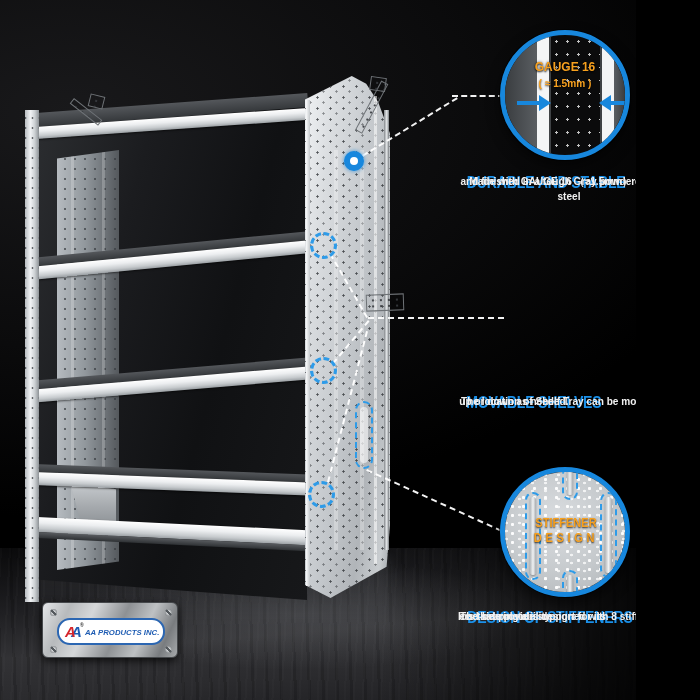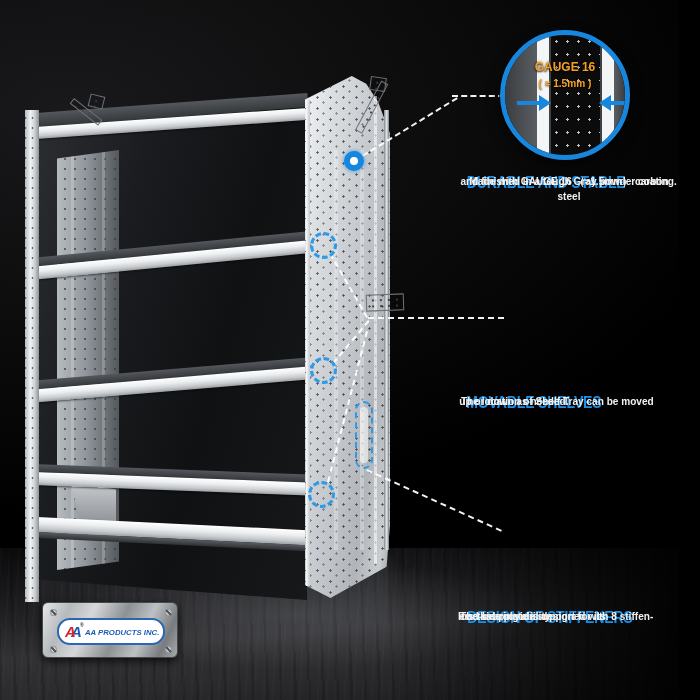--- a/index.html
+++ b/index.html
@@ -1,17 +1,17 @@
 <!DOCTYPE html>
 <html><head>
 <meta charset="utf-8">
 <style>
   html,body{margin:0;padding:0;background:#000;}
   #stage{position:relative;width:636px;height:700px;overflow:hidden;
-    background:#030304;font-family:"Liberation Sans",sans-serif;padding-left:43px;}
+    background:#030304;font-family:"Liberation Sans",sans-serif;}
   #stage *{position:absolute;box-sizing:border-box;}
 
   
   .wall{left:0;top:0;width:700px;height:700px;
     background:radial-gradient(900px 520px at 10% 16%, #19191b 0%, #0b0b0c 45%, #000 78%);}
   .floor{left:0;top:548px;width:700px;height:152px;
     background:linear-gradient(175deg,#0a0a0b 0%,#1d1d20 28%,#323235 52%,#2b2b2e 72%,#1c1c1f 100%);}
   .floor-streaks{left:0;top:548px;width:700px;height:152px;opacity:.5;
     background:repeating-linear-gradient(93deg,rgba(255,255,255,.035) 0 2px,transparent 2px 9px),
                repeating-linear-gradient(88deg,rgba(0,0,0,.28) 0 3px,transparent 3px 14px);}
@@ -285,20 +285,38 @@
     <div class="g-band g-dkR"></div>
     <div class="g-arrow-bar g-abL"></div>
     <div class="g-ahead g-ahL"></div>
     <div class="g-arrow-bar g-abR"></div>
     <div class="g-ahead g-ahR"></div>
     <div class="g-label1">GAUGE 16</div>
     <div class="g-label2">( ≈ 1.5mm )</div>
   </div>
 
 
+  <div class="callout-circle cc3">
+    <div class="s-plate"></div>
+    <div class="s-dots"></div>
+    <div class="stiff st-l">
+        <div class="stiff-in"></div>
+      </div>
+    <div class="stiff st-r">
+        <div class="stiff-in"></div>
+      </div>
+    <div class="stiff st-t">
+        <div class="stiff-in"></div>
+      </div>
+    <div class="stiff st-b">
+        <div class="stiff-in"></div>
+      </div>
+    <div class="s-label1">STIFFENER</div>
+    <div class="s-label2">DESIGN</div>
+  </div>
 
   <div class="tblock tb1">
     <span class="t-head">DURABLE AND STABLE</span>
     <span class="t-line">Made with GAUGE 16 （≈1.5mm） carbon steel</span>
     <span class="t-line">and finished in a tough Gray powder coating.</span>
   </div>
   <div class="tblock tb2">
     <span class="t-head">MOVABLE SHELVES</span>
     <span class="t-line">The location of Shelf Tray can be moved</span>
     <span class="t-line">up or down as needed.</span>

